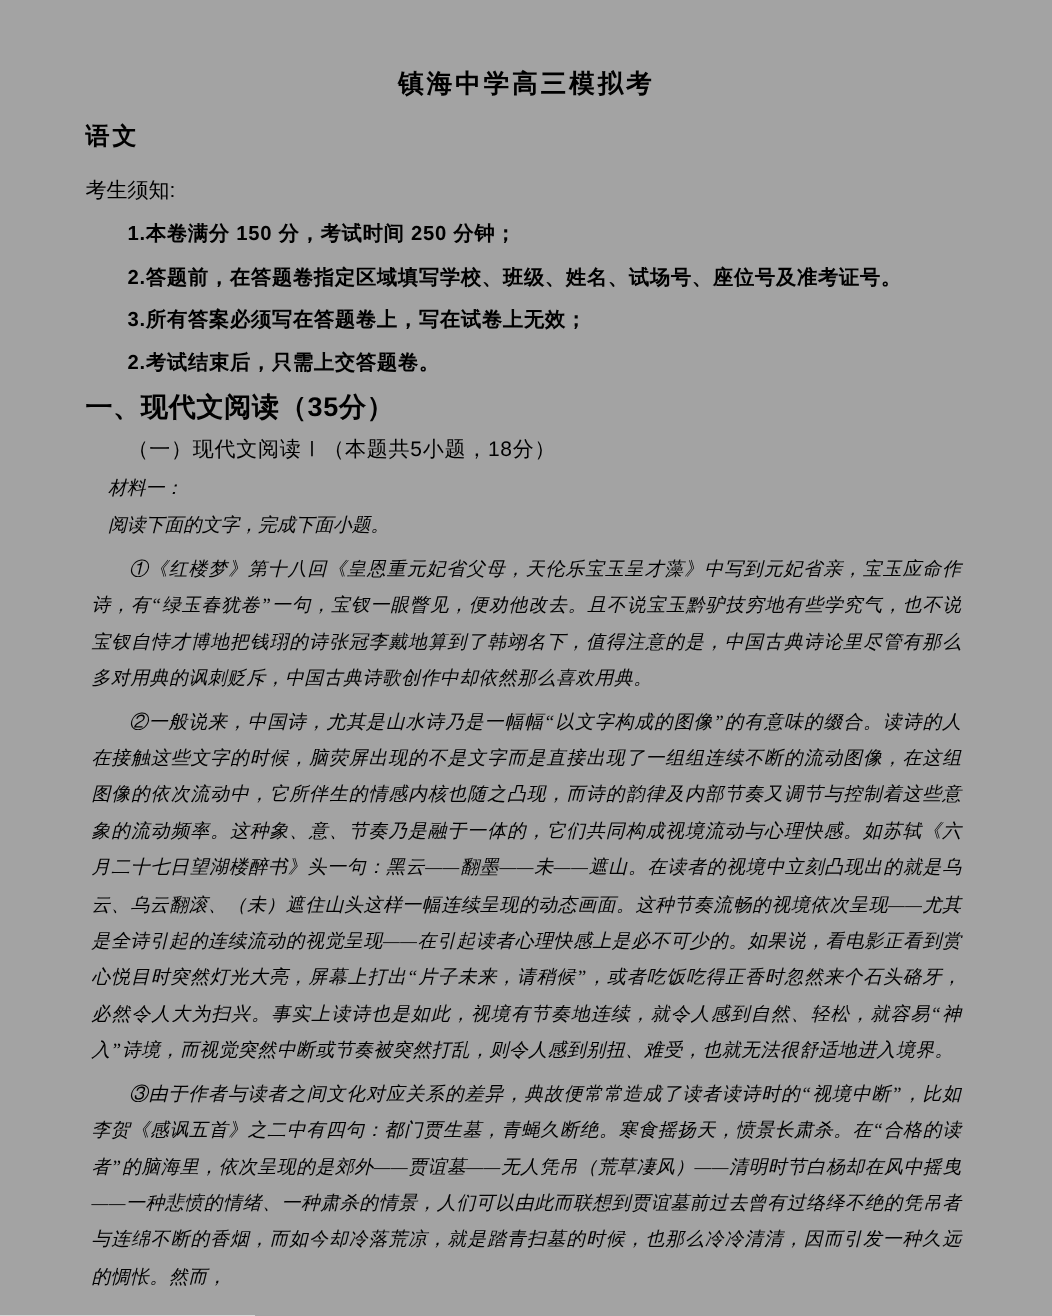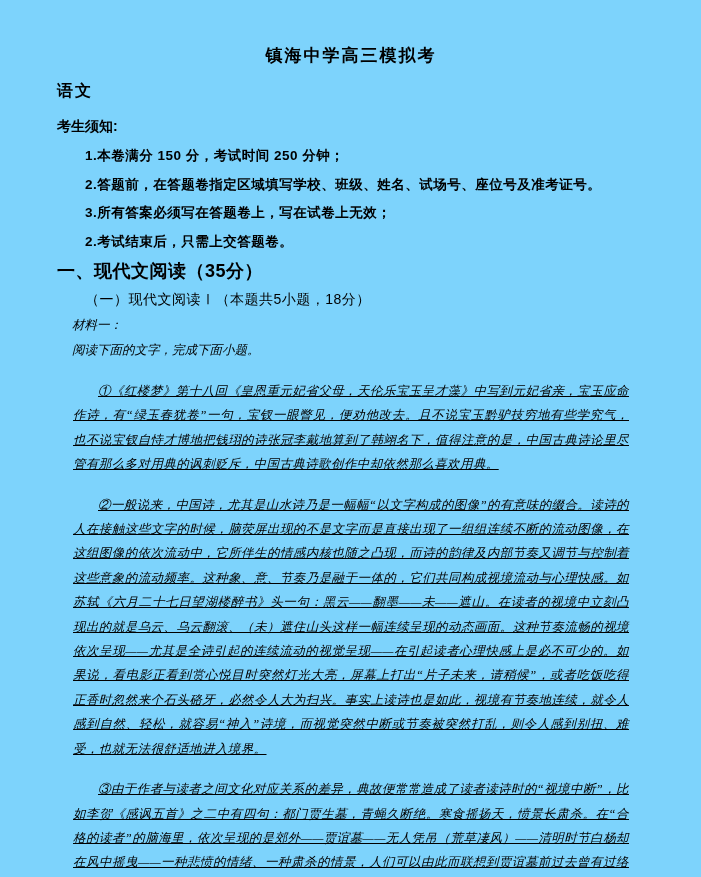--- a/index.html
+++ b/index.html
@@ -4,21 +4,21 @@
 <style>
   html, body {
     margin: 0;
     padding: 0;
     background: #ffffff;
   }
   .page {
     position: relative;
     width: 701px;
     height: 877px;
-    background: #7dd3fc;
+    background: #a3a3a3;
     color: #000000;
     overflow: hidden;
     box-sizing: border-box;
     padding: 44px 56px 20px 57px;
     font-family: "Liberation Serif", serif;
   }
   .exam-title {
     text-align: center;
     font-family: "Liberation Sans", sans-serif;
     font-weight: bold;
@@ -28,21 +28,21 @@
   }
   .subject-title {
     font-family: "Liberation Sans", sans-serif;
     font-weight: bold;
     font-size: 16px;
     letter-spacing: 2px;
     margin: 0 0 16px 0;
   }
   .notice-label {
     font-family: "Liberation Sans", sans-serif;
-    font-weight: bold;
+    font-weight: normal;
     font-size: 14px;
     margin: 0 0 6px 0;
   }
   .notice-item {
     font-family: "Liberation Sans", sans-serif;
     font-weight: bold;
     font-size: 13.5px;
     line-height: 28.5px;
     margin-left: 28px;
     letter-spacing: 0.5px;
@@ -74,22 +74,21 @@
     line-height: 25px;
     margin-top: 0;
     margin-bottom: 0;
   }
   .passage-paragraph {
     text-indent: 2em;
     text-align: justify;
     text-justify: inter-ideograph;
     line-height: 24.4px;
     letter-spacing: 0.4px;
-    margin: 16px;
-    text-decoration: underline;
+    margin: 4px;
   }
 </style>
 </head>
 <body>
 
 <div class="page">
 
   <h1 class="exam-title">镇海中学高三模拟考</h1>
 
   <h2 class="subject-title">语文</h2>

